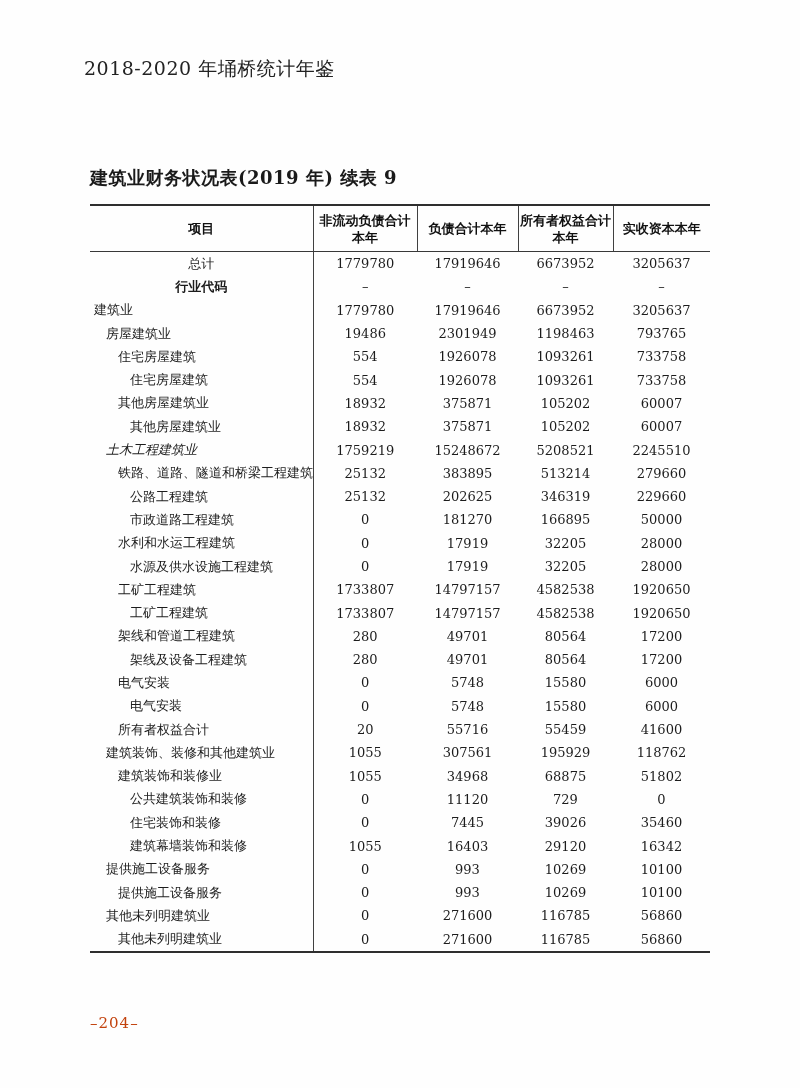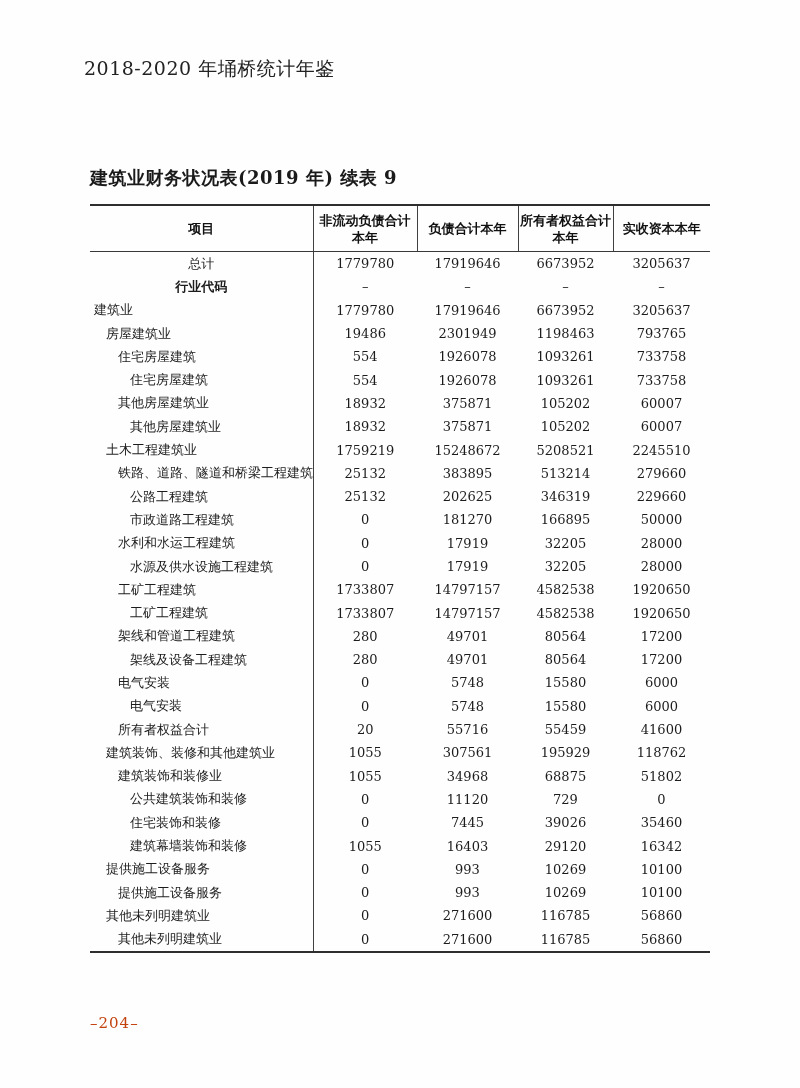--- a/index.html
+++ b/index.html
@@ -144,21 +144,21 @@
           <td class="value-cell">60007</td>
         </tr>
         <tr>
           <td class="label-cell" style="padding-left: 40px;">其他房屋建筑业</td>
           <td class="value-cell">18932</td>
           <td class="value-cell">375871</td>
           <td class="value-cell">105202</td>
           <td class="value-cell">60007</td>
         </tr>
         <tr>
-          <td class="label-cell" style="padding-left: 16px;">土木工程建筑业</td>
+          <td class="label-cell" style="padding-left: 16px; font-style: italic;">土木工程建筑业</td>
           <td class="value-cell">1759219</td>
           <td class="value-cell">15248672</td>
           <td class="value-cell">5208521</td>
           <td class="value-cell">2245510</td>
         </tr>
         <tr>
           <td class="label-cell" style="padding-left: 28px;">铁路、道路、隧道和桥梁工程建筑</td>
           <td class="value-cell">25132</td>
           <td class="value-cell">383895</td>
           <td class="value-cell">513214</td>

